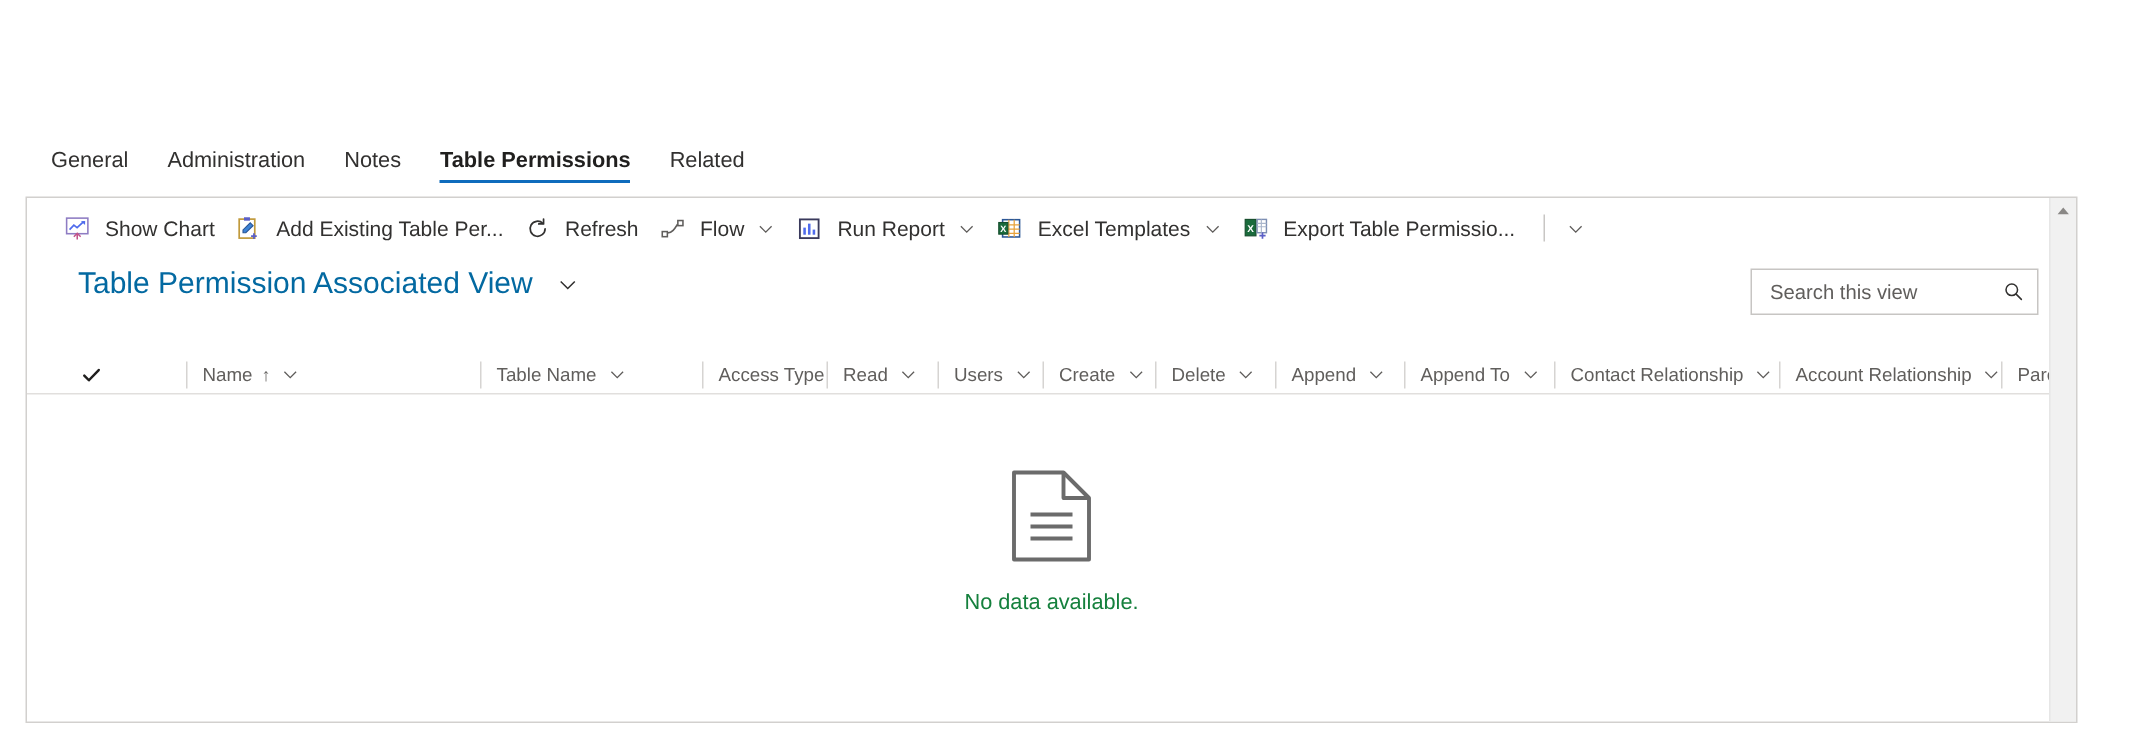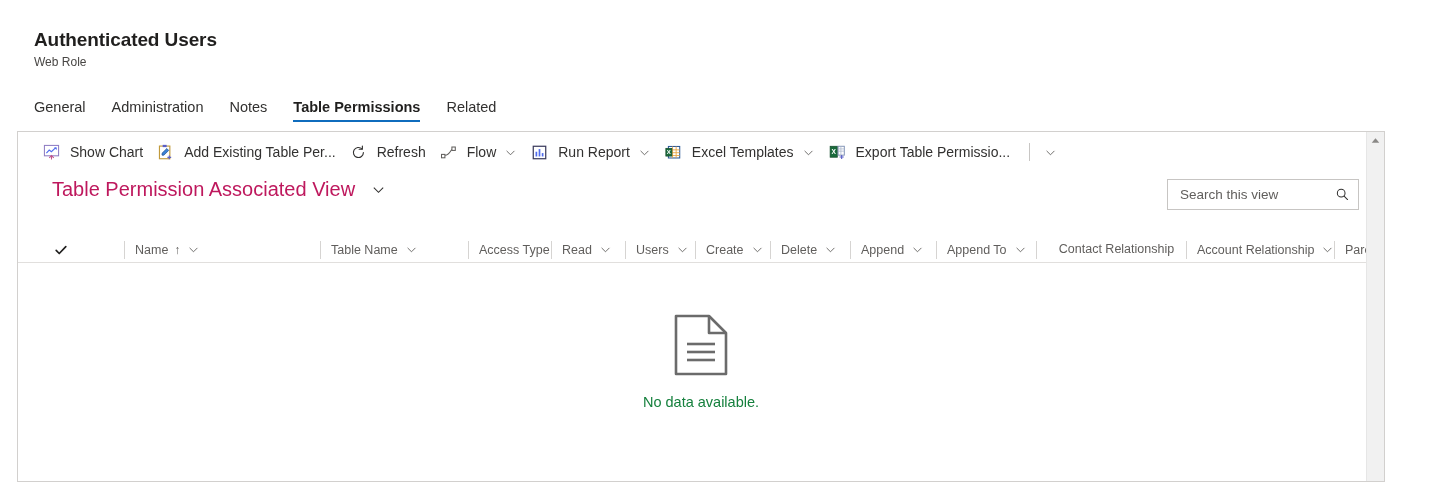--- a/index.html
+++ b/index.html
@@ -154,21 +154,21 @@
   .view-selector {
     position: absolute;
     left: 34px;
     top: 4px;
     display: flex;
     align-items: center;
     cursor: pointer;
   }
   .view-name {
     font-size: 20px;
-    color: #be185d;
+    color: #0369a1;
     line-height: 27px;
     white-space: nowrap;
   }
   .view-caret {
     margin-left: 16px;
     display: flex;
     align-items: center;
     color: #323130;
   }
   .searchbox {
@@ -294,24 +294,20 @@
     align-items: center;
     justify-content: center;
     cursor: pointer;
   }
 </style>
 </head>
 <body>
 
 <div class="page">
 
-  <div class="record-header">
-    <div class="record-title">Authenticated Users</div>
-    <div class="record-subtitle">Web Role</div>
-  </div>
 
   <div class="tabstrip" id="tabstrip">
       <div class="tab">General</div>
       <div class="tab">Administration</div>
       <div class="tab">Notes</div>
       <div class="tab selected">Table Permissions</div>
       <div class="tab">Related</div>
     </div>
 
   <div class="subgrid-card">
@@ -504,21 +500,21 @@
             </span>
           </div>
           <div class="col" style="width: 100px;">
             <span class="col-label">Append To</span>
             <span class="col-caret">
               <svg width="13" height="13" viewBox="0 0 16 16">
                 <path d="M3.2 6 L8 10.8 L12.8 6" stroke="currentColor" stroke-width="1.1" fill="none"></path>
               </svg>
             </span>
           </div>
-          <div class="col" style="width: 150px; flex-direction: column;">
+          <div class="col" style="width: 150px;">
             <span class="col-label">Contact Relationship</span>
             <span class="col-caret">
               <svg width="13" height="13" viewBox="0 0 16 16">
                 <path d="M3.2 6 L8 10.8 L12.8 6" stroke="currentColor" stroke-width="1.1" fill="none"></path>
               </svg>
             </span>
           </div>
           <div class="col" style="width: 148px;">
             <span class="col-label">Account Relationship</span>
             <span class="col-caret">

